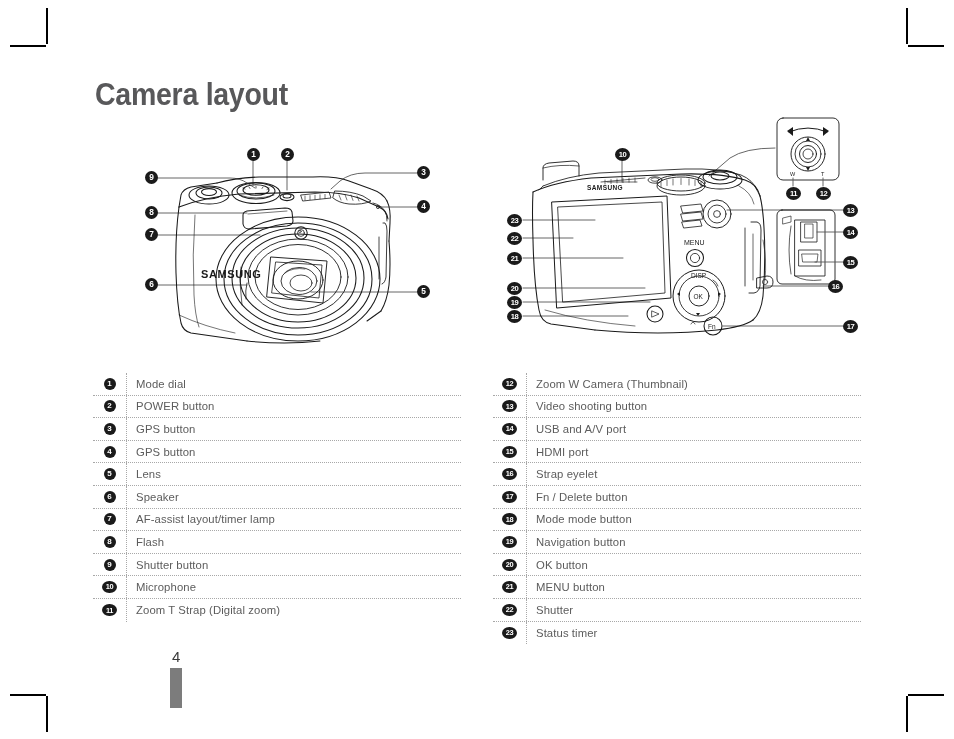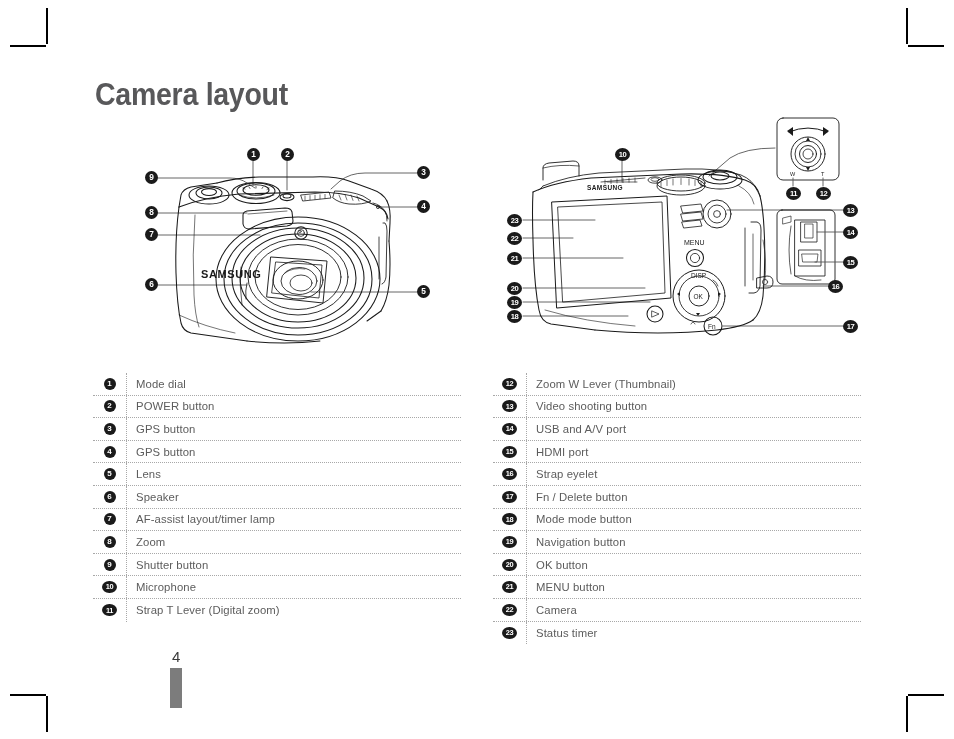--- a/index.html
+++ b/index.html
@@ -432,48 +432,48 @@
   <div class="row">
     <div class="num-cell">
         <span class="bullet">7</span>
       </div>
     <div class="label-cell">AF-assist layout/timer lamp</div>
   </div>
   <div class="row">
     <div class="num-cell">
         <span class="bullet">8</span>
       </div>
-    <div class="label-cell">Zoom</div>
+    <div class="label-cell">Flash</div>
   </div>
   <div class="row">
     <div class="num-cell">
         <span class="bullet">9</span>
       </div>
     <div class="label-cell">Shutter button</div>
   </div>
   <div class="row">
     <div class="num-cell">
         <span class="bullet wide">10</span>
       </div>
     <div class="label-cell">Microphone</div>
   </div>
   <div class="row">
     <div class="num-cell">
         <span class="bullet wide">11</span>
       </div>
-    <div class="label-cell">Strap T Lever (Digital zoom)</div>
+    <div class="label-cell">Zoom T Strap (Digital zoom)</div>
   </div>
 </div>
 
 <div class="parts-table tbl-top tbl-bottom" style="left:493px; top:373px;">
   <div class="row">
     <div class="num-cell">
         <span class="bullet wide">12</span>
       </div>
-    <div class="label-cell">Zoom W Lever (Thumbnail)</div>
+    <div class="label-cell">Zoom W Camera (Thumbnail)</div>
   </div>
   <div class="row">
     <div class="num-cell">
         <span class="bullet wide">13</span>
       </div>
     <div class="label-cell">Video shooting button</div>
   </div>
   <div class="row">
     <div class="num-cell">
         <span class="bullet wide">14</span>
@@ -519,21 +519,21 @@
   <div class="row">
     <div class="num-cell">
         <span class="bullet wide">21</span>
       </div>
     <div class="label-cell">MENU button</div>
   </div>
   <div class="row">
     <div class="num-cell">
         <span class="bullet wide">22</span>
       </div>
-    <div class="label-cell">Camera</div>
+    <div class="label-cell">Shutter</div>
   </div>
   <div class="row">
     <div class="num-cell">
         <span class="bullet wide">23</span>
       </div>
     <div class="label-cell">Status timer</div>
   </div>
 </div>
 
 <div class="page-number">4</div>

